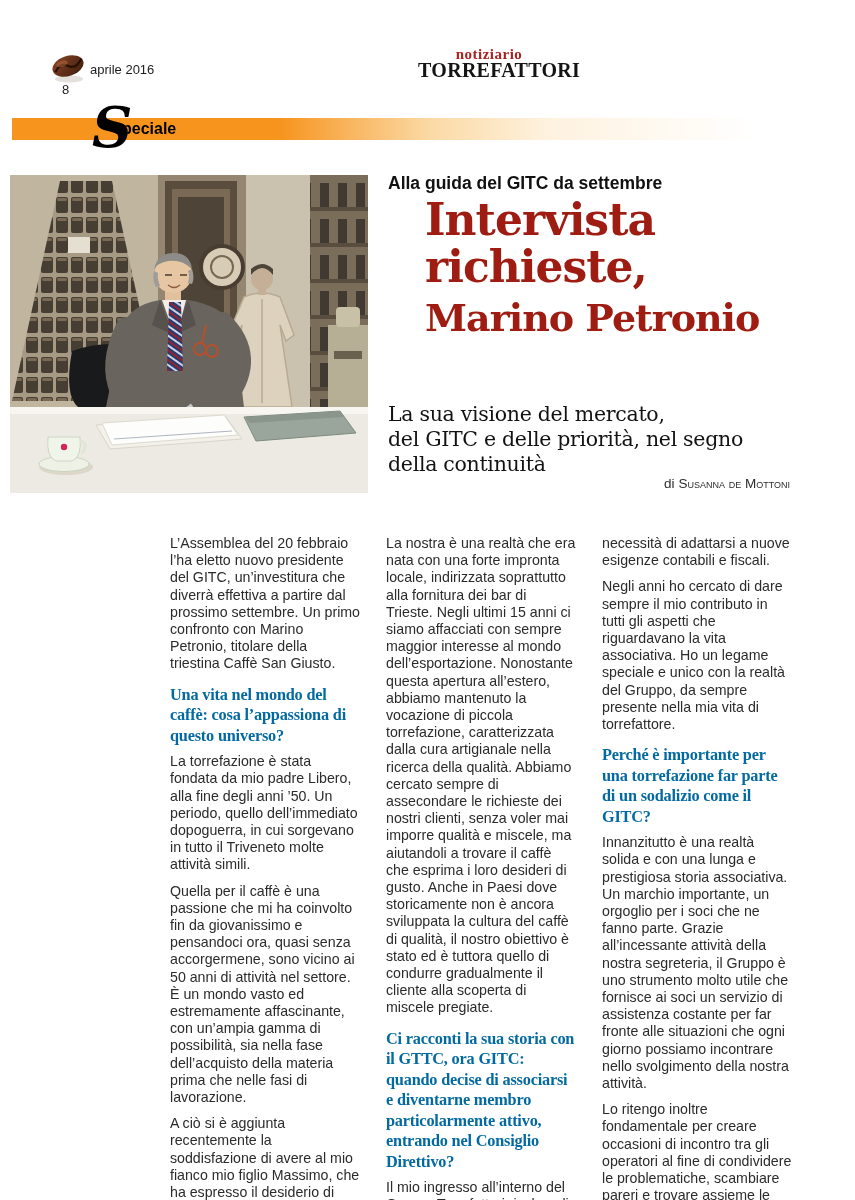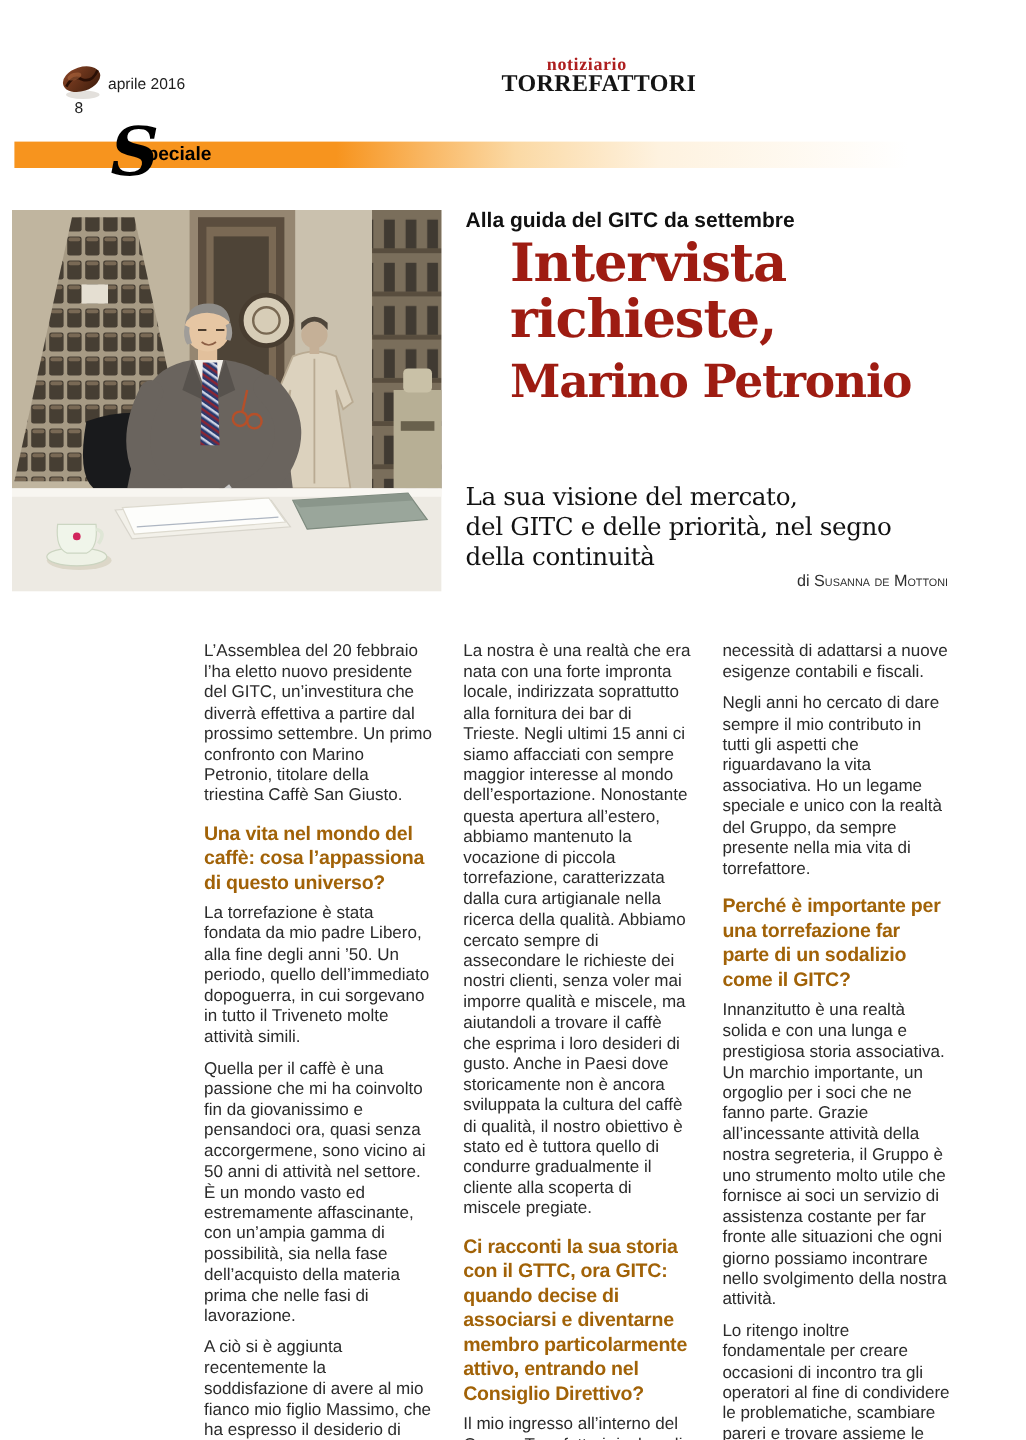--- a/index.html
+++ b/index.html
@@ -34,22 +34,22 @@
   .standfirst{position:absolute;left:388px;top:402px;font-family:"DejaVu Serif",serif;font-weight:normal;
          color:#121212;font-size:20.5px;line-height:25px;letter-spacing:-.3px;white-space:nowrap;}
   .standfirst span{display:block;}
   .byline{position:absolute;left:388px;top:476px;width:402px;text-align:right;font-size:13.5px;color:#2e2e2e;}
   .byline .nm{font-variant:small-caps;}
 
   
   .cols{position:absolute;left:170px;top:535px;width:622px;display:flex;gap:26px;}
   .col{width:190px;}
   .col p{margin:0 0 9px 0;font-size:14.2px;line-height:17.2px;color:#2b2b2b;}
-  .col h3{margin:12px 0 7px 0;font-family:Liberation Sans, sans-serif;font-weight:bold;
-          font-size:16.3px;line-height:20.5px;color:#a16207;letter-spacing:-.2px;}
+  .col h3{margin:12px 0 7px 0;font-family:Liberation Serif, serif;font-weight:bold;
+          font-size:16.3px;line-height:20.5px;color:#0369a1;letter-spacing:-.2px;}
   .col h3:first-child,.col p:first-child{margin-top:0;}
 </style>
 </head>
 <body>
 
 <div class="page">
 
   <div class="bean">
     <svg width="40" height="32" viewBox="0 0 40 32">
       <defs>

